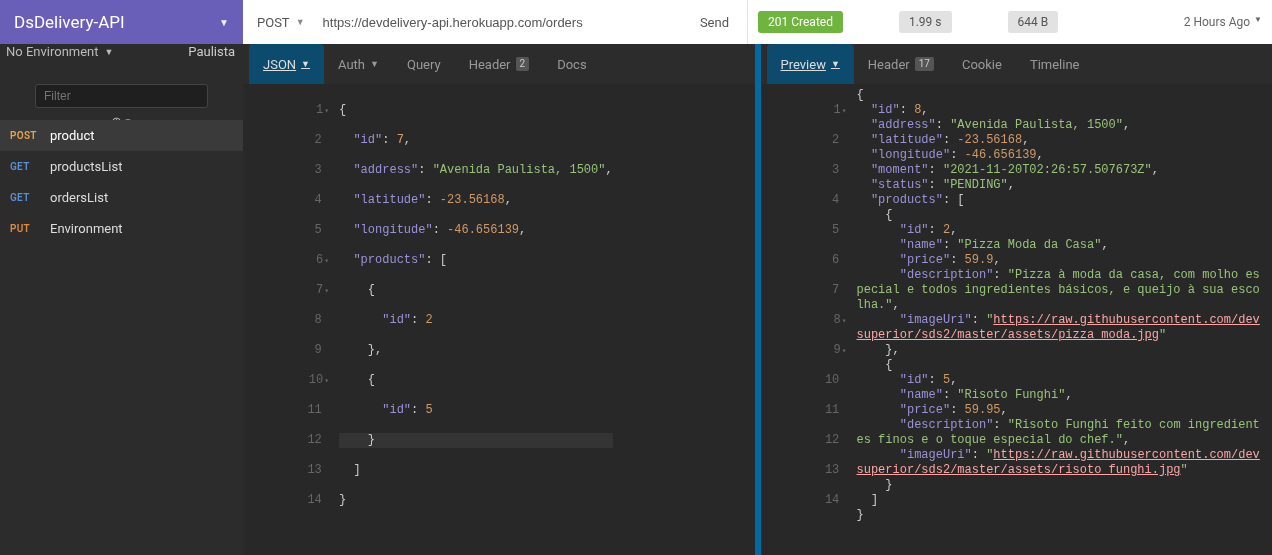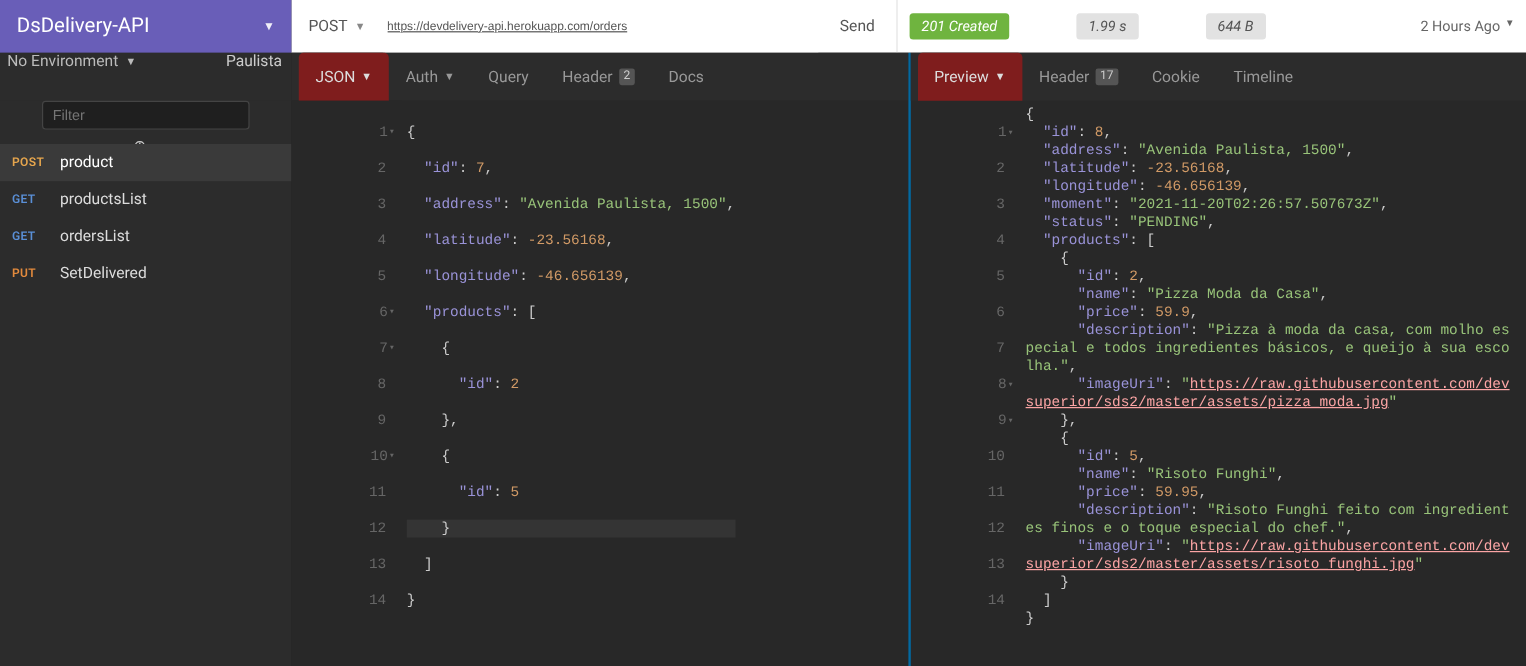--- a/index.html
+++ b/index.html
@@ -82,76 +82,76 @@
     color:#555;
     display:flex; align-items:center; gap:6px;
     cursor:pointer;
     font-size:13px;
     height:100%;
   }
   .url-input {
     flex:1;
     border:none;
     outline:none;
-    font-size:10px;
+    font-size:13px;
     color:#555;
     padding:0 4px;
     height:100%;
-    text-decoration:underline;
   }
   .send-btn {
     padding:0 18px;
     color:#555;
     display:flex; align-items:center;
     cursor:pointer;
     font-size:13px;
   }
   .right-top {
     flex:1;
     display:flex;
     align-items:center;
     padding:0 10px;
     gap:8px;
     justify-content:space-between;
   }
-  .resp-badges { display:flex; gap:8px;font-style:italic; }
+  .resp-badges { display:flex; gap:8px; }
   .badge {
     padding:4px 10px;
     border-radius:3px;
     font-size:12px;
     color:#fff;
     display:flex; align-items:center;
   }
   .badge-status { background:#6fb43f; }
   .badge-gray { background:#e2e2e2; color:#555;margin-left:48px; }
   .time-ago { color:#666; font-size:12px; display:flex; align-items:flex-start; gap:4px; cursor:pointer; }
 
   .panes { flex:1; display:flex; min-height:0; }
   .pane { flex:1; display:flex; flex-direction:column; min-width:0; background:#282828; }
-  .pane + .pane { border-left:2px solid #0369a1; }
+  .pane + .pane { border-left:6px solid #0369a1; }
 
   .tabs {
     height:40px;
     background:#2c2c2c;
     display:flex;
     align-items:stretch;
     padding:0 6px;
   }
   .tab {
     padding:0 14px;
     color:#999;
     display:flex; align-items:center; gap:5px;
     cursor:pointer;
     font-size:13px;
   }
   .tab.active {
-    background:#7f1d1d;
+    background:#0c4a6e;
     color:#ddd;
     border-top-left-radius:4px;
     border-top-right-radius:4px;
+    text-decoration:underline;
   }
   .tab .caret { font-size:9px; }
   .tab .badge-n {
     background:#555;
     color:#ccc;
     font-size:10px;
     padding:0 4px;
     border-radius:2px;
     line-height:14px;
   }
@@ -221,21 +221,21 @@
       <div class="req-item">
         <span class="req-method m-get">GET</span>
         <span class="req-name">productsList</span>
       </div>
       <div class="req-item">
         <span class="req-method m-get">GET</span>
         <span class="req-name">ordersList</span>
       </div>
       <div class="req-item">
         <span class="req-method m-put">PUT</span>
-        <span class="req-name">SetDelivered</span>
+        <span class="req-name">Environment</span>
       </div>
     </div>
   </div>
 
   <div class="main">
 
     <div class="top-bar">
       <div class="left-top">
         <div class="method-picker">
           <span>POST</span>

